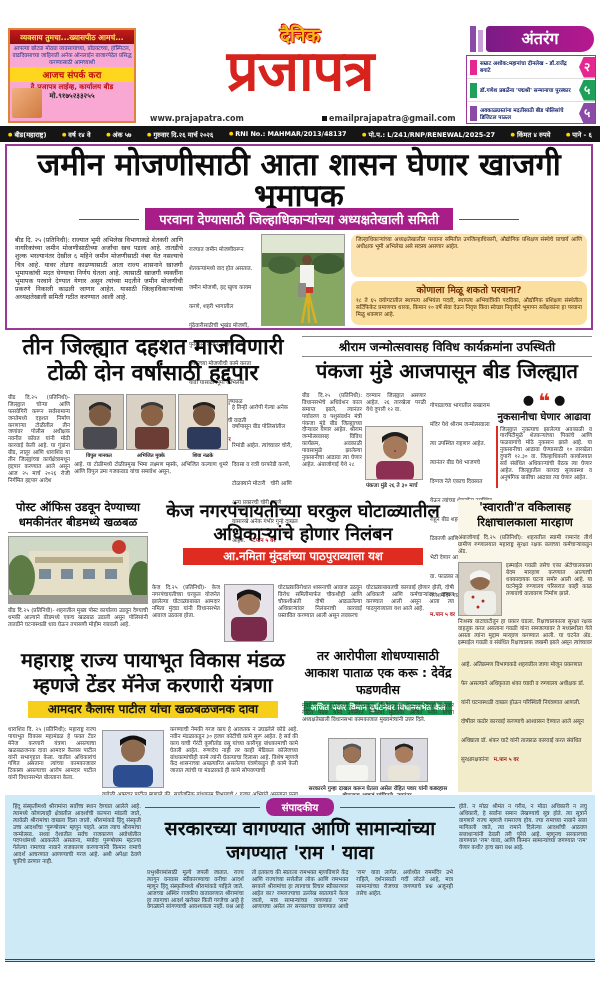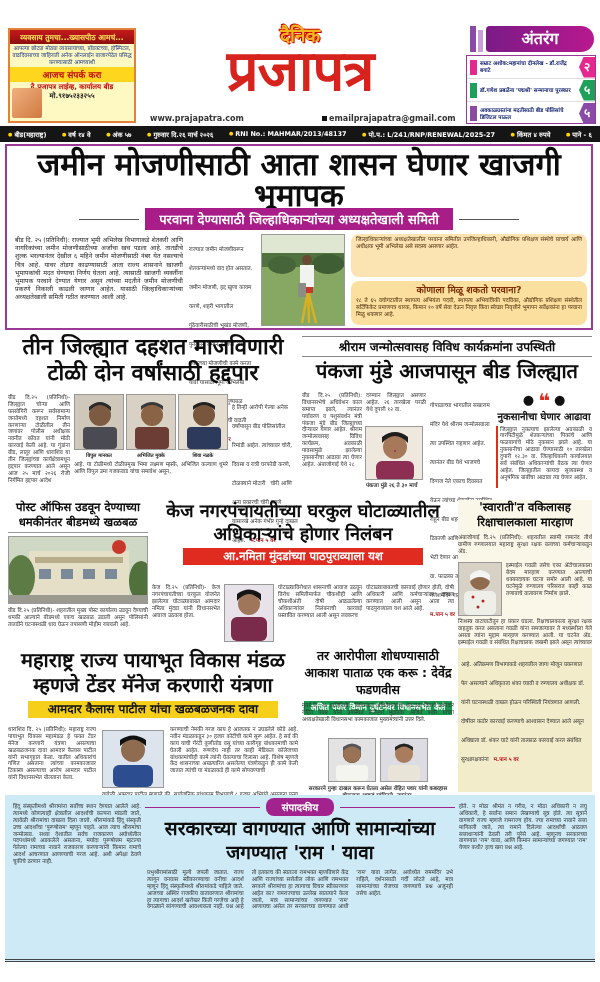--- a/index.html
+++ b/index.html
@@ -10,21 +10,21 @@
     color:#1a1a1a;
   }
   .abs { position:absolute; }
   .tiny { font-size:6px; line-height:1.3; text-align:justify; color:#2a2a2a; overflow:hidden; }
   .tiny2 { font-size:5.5px; line-height:1.25; text-align:justify; color:#333; overflow:hidden; }
   .cont-tag { color:#b31217; font-weight:bold; font-size:5.5px; }
   .photo { border:1px solid #999; overflow:hidden; background:#ddd; }
   .hl { font-weight:bold; color:#0d0d0d; text-align:center; }
 
   
-  .ad-box { left:8px; top:28px; width:128px; height:95px; border:2px solid #e0823a; background:#fef9c3; text-align:center; overflow:hidden; }
+  .ad-box { left:8px; top:28px; width:128px; height:95px; border:2px solid #e0823a; background:#f9a8d4; text-align:center; overflow:hidden; }
   .ad-title { background:linear-gradient(#c41a1a,#8e0f0f); color:#ffe35a; font-size:7.5px; font-weight:bold; padding:2px 1px; }
   .ad-body { font-size:5.5px; color:#1a3a8a; line-height:1.25; padding:1px 2px; }
   .ad-cta { background:#ffd61e; color:#c00d0d; font-weight:bold; font-size:9px; padding:1px 0; }
   .ad-org { color:#c00d0d; font-weight:bold; font-size:7px; line-height:1.25; padding-top:1px;}
   .ad-phone { color:#222; font-weight:bold; font-size:7px; }
   .ad-pic { left:12px; top:88px; width:30px; height:30px; background:linear-gradient(135deg,#f0b080,#d07a40); border-radius:2px; }
   .brand-top { left:255px; top:22px; width:90px; text-align:center; font-size:19px; font-weight:bold; color:#f2b71c; text-shadow:0 0 1px #c00, 1px 1px 0 #c00, -1px -1px 0 #c00; }
   .brand { left:140px; top:40px; width:320px; text-align:center; font-size:56px; font-weight:bold; color:#d6231d; line-height:1.1; letter-spacing:-1px; }
   .site { left:150px; top:114px; font-size:8px; font-weight:bold; color:#333; }
   .email { left:322px; top:114px; font-size:8px; font-weight:bold; color:#333; }

